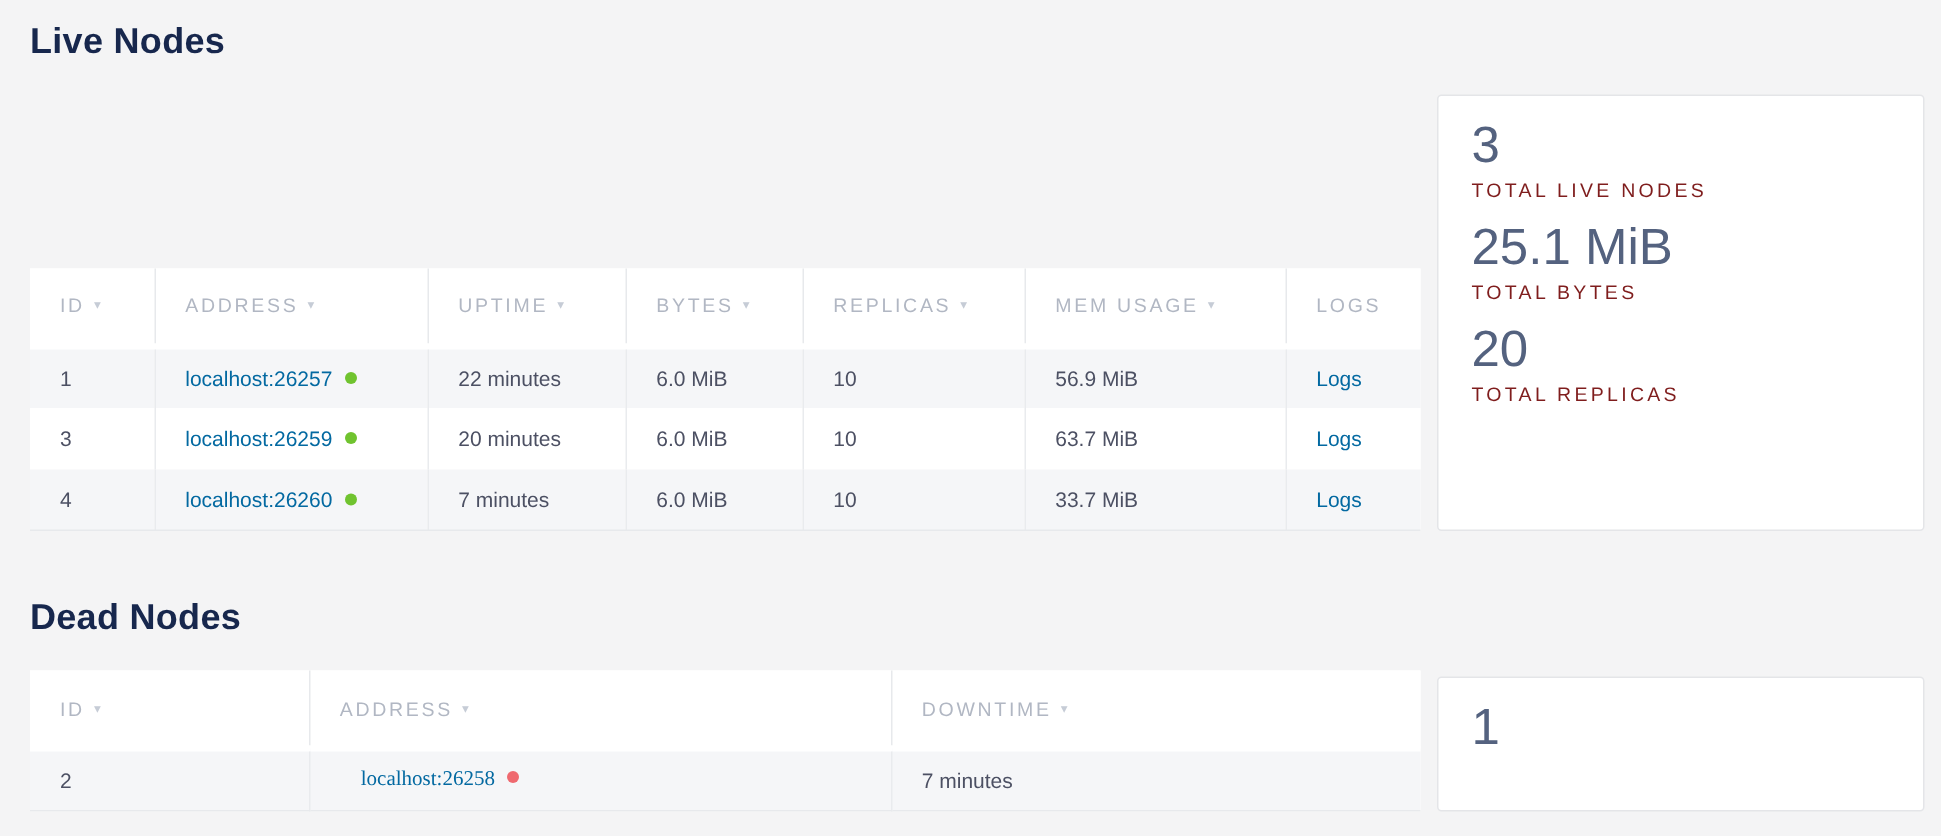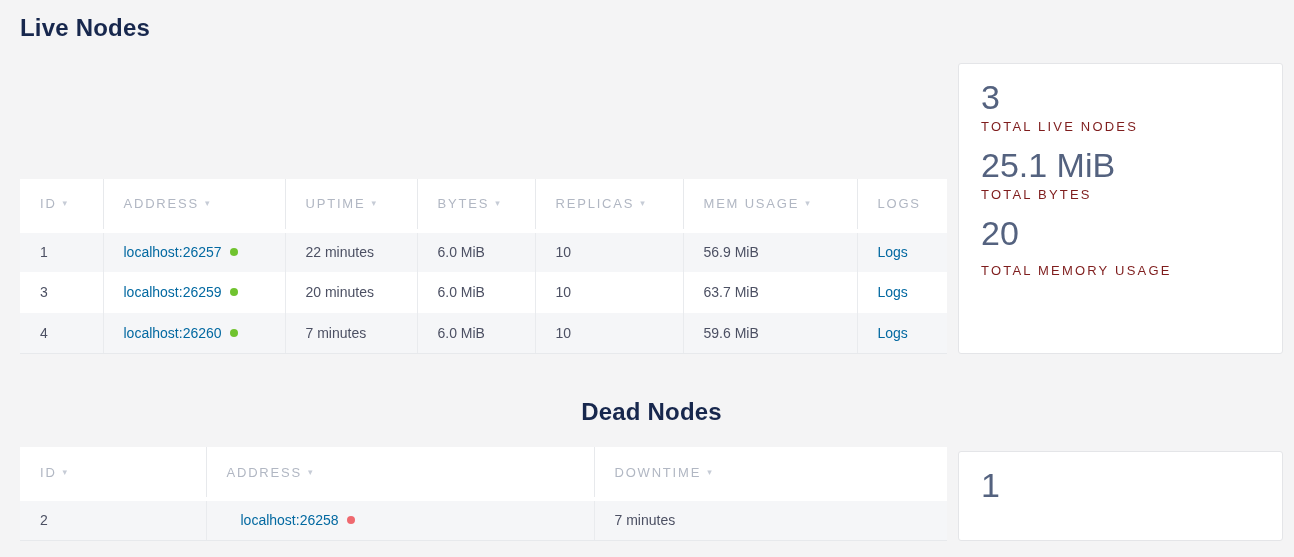--- a/index.html
+++ b/index.html
@@ -12,21 +12,21 @@
   .container { padding: 0 11px 0 20px; }
 
   .section-title {
     font-size: 24px;
     font-weight: 700;
     color: #17274d;
     letter-spacing: 0.2px;
     line-height: 28px;
   }
   .live-title { padding-top: 14px; }
-  .dead-title { padding-top: 44px; text-align: center; }
+  .dead-title { padding-top: 44px; }
 
   .section-body {
     display: flex;
     align-items: flex-end;
     margin-top: 21px;
   }
 
   table.nodes-table {
     width: 927px;
     flex: 0 0 927px;
@@ -60,21 +60,21 @@
     font-size: 14px;
     color: #4c5063;
     padding: 0 0 0 20px;
     border-right: 1px solid #e9ebee;
     white-space: nowrap;
   }
   .nodes-table td:last-child { border-right: none; }
   .nodes-table tbody tr:nth-child(odd) { background: #f5f6f8; }
   .nodes-table tbody tr:nth-child(even) { background: #ffffff; }
   .nodes-table tbody tr:last-child td { border-bottom: 1px solid #e7e9ec; }
-  td.pad-lg { padding-left: 34px; }
+  td.pad-lg { padding-left: 34px; font-family: Liberation Serif, serif; }
 
   a.node-link, a.logs-link {
     color: #0369a1;
     text-decoration: none;
     cursor: pointer;
   }
   .status-dot {
     display: inline-block;
     width: 8px; height: 8px;
     border-radius: 50%;
@@ -159,40 +159,40 @@
           <td>10</td>
           <td>63.7 MiB</td>
           <td><a class="logs-link">Logs</a></td>
         </tr>
         <tr>
           <td>4</td>
           <td><a class="node-link">localhost:26260</a><span class="status-dot healthy"></span></td>
           <td>7 minutes</td>
           <td>6.0 MiB</td>
           <td>10</td>
-          <td>59.6 MiB</td>
+          <td>33.7 MiB</td>
           <td><a class="logs-link">Logs</a></td>
         </tr>
       </tbody>
     </table>
 
     <aside class="summary-card live-card">
       <div class="stat">
         <div class="stat-value">3</div>
         <div class="stat-label">TOTAL LIVE NODES</div>
       </div>
       <div class="stat">
         <div class="stat-value">25.1 MiB</div>
         <div class="stat-label">TOTAL BYTES</div>
       </div>
       <div class="stat">
         <div class="stat-value">20</div>
-      </div>
-      <div class="stat">
-        <div class="stat-label">TOTAL MEMORY USAGE</div>
+        <div class="stat-label">TOTAL REPLICAS</div>
+      </div>
+      <div class="stat">
       </div>
     </aside>
   </div>
 
   <h2 class="section-title dead-title">Dead Nodes</h2>
 
   <div class="section-body">
     <table class="nodes-table">
       <colgroup>
         <col style="width:186px">

